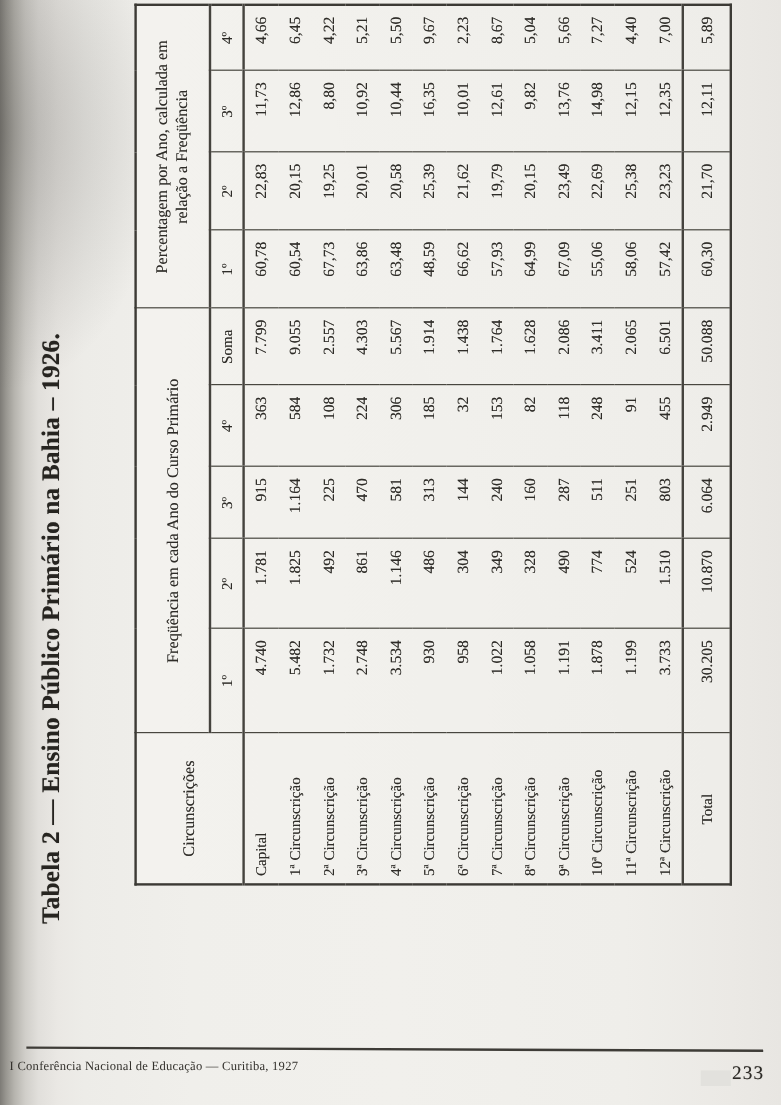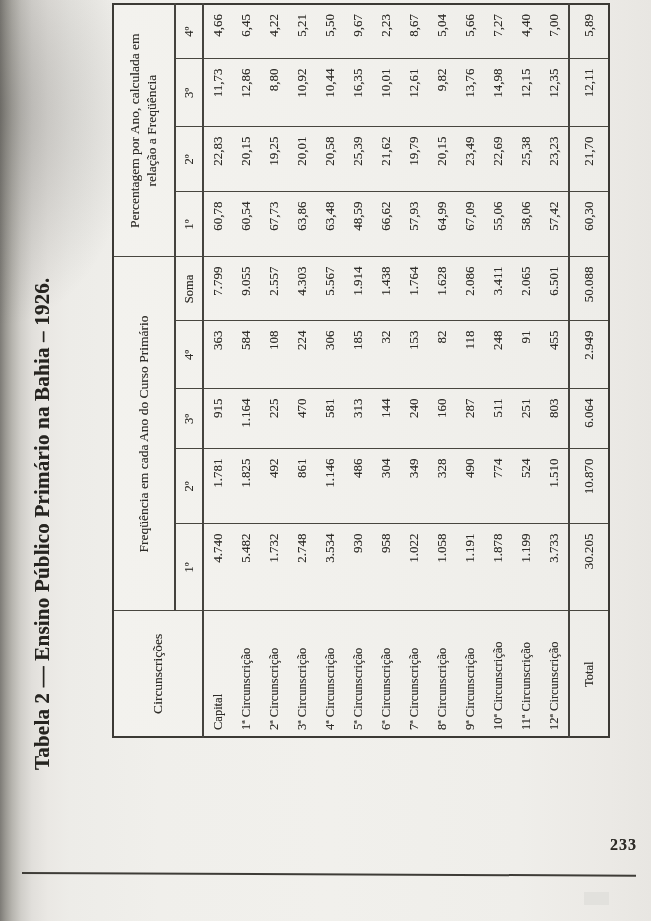--- a/index.html
+++ b/index.html
@@ -104,22 +104,22 @@
     letter-spacing: 0.2px;
   }
   .page-num-box {
     position: absolute;
     left: 584px; top: 892px;
     width: 25px; height: 13px;
     background: #e2e1dd;
   }
   .page-num {
     position: absolute;
-    left: 610px; top: 836px;
-    font-weight: bold;
+    left: 610px; top: 886px;
+    font-weight: normal;
     font-size: 16px;
     letter-spacing: 1px;
     color: #2c2a26;
     text-shadow: 0 0 0.6px rgba(50,47,42,0.5);
   }
 </style>
 </head>
 <body>
 
 <div class="page">
@@ -330,16 +330,17 @@
             <td class="num">60,30</td>
             <td class="num">21,70</td>
             <td class="num">12,11</td>
             <td class="num">5,89</td>
           </tr>
       </tfoot>
     </table>
   </div>
 
   <div class="footer-rule"></div>
+  <div class="footer-text">I Conferência Nacional de Educação — Curitiba, 1927</div>
   <div class="page-num-box"></div>
   <div class="page-num">233</div>
 
 </div>
 
 </body></html>

